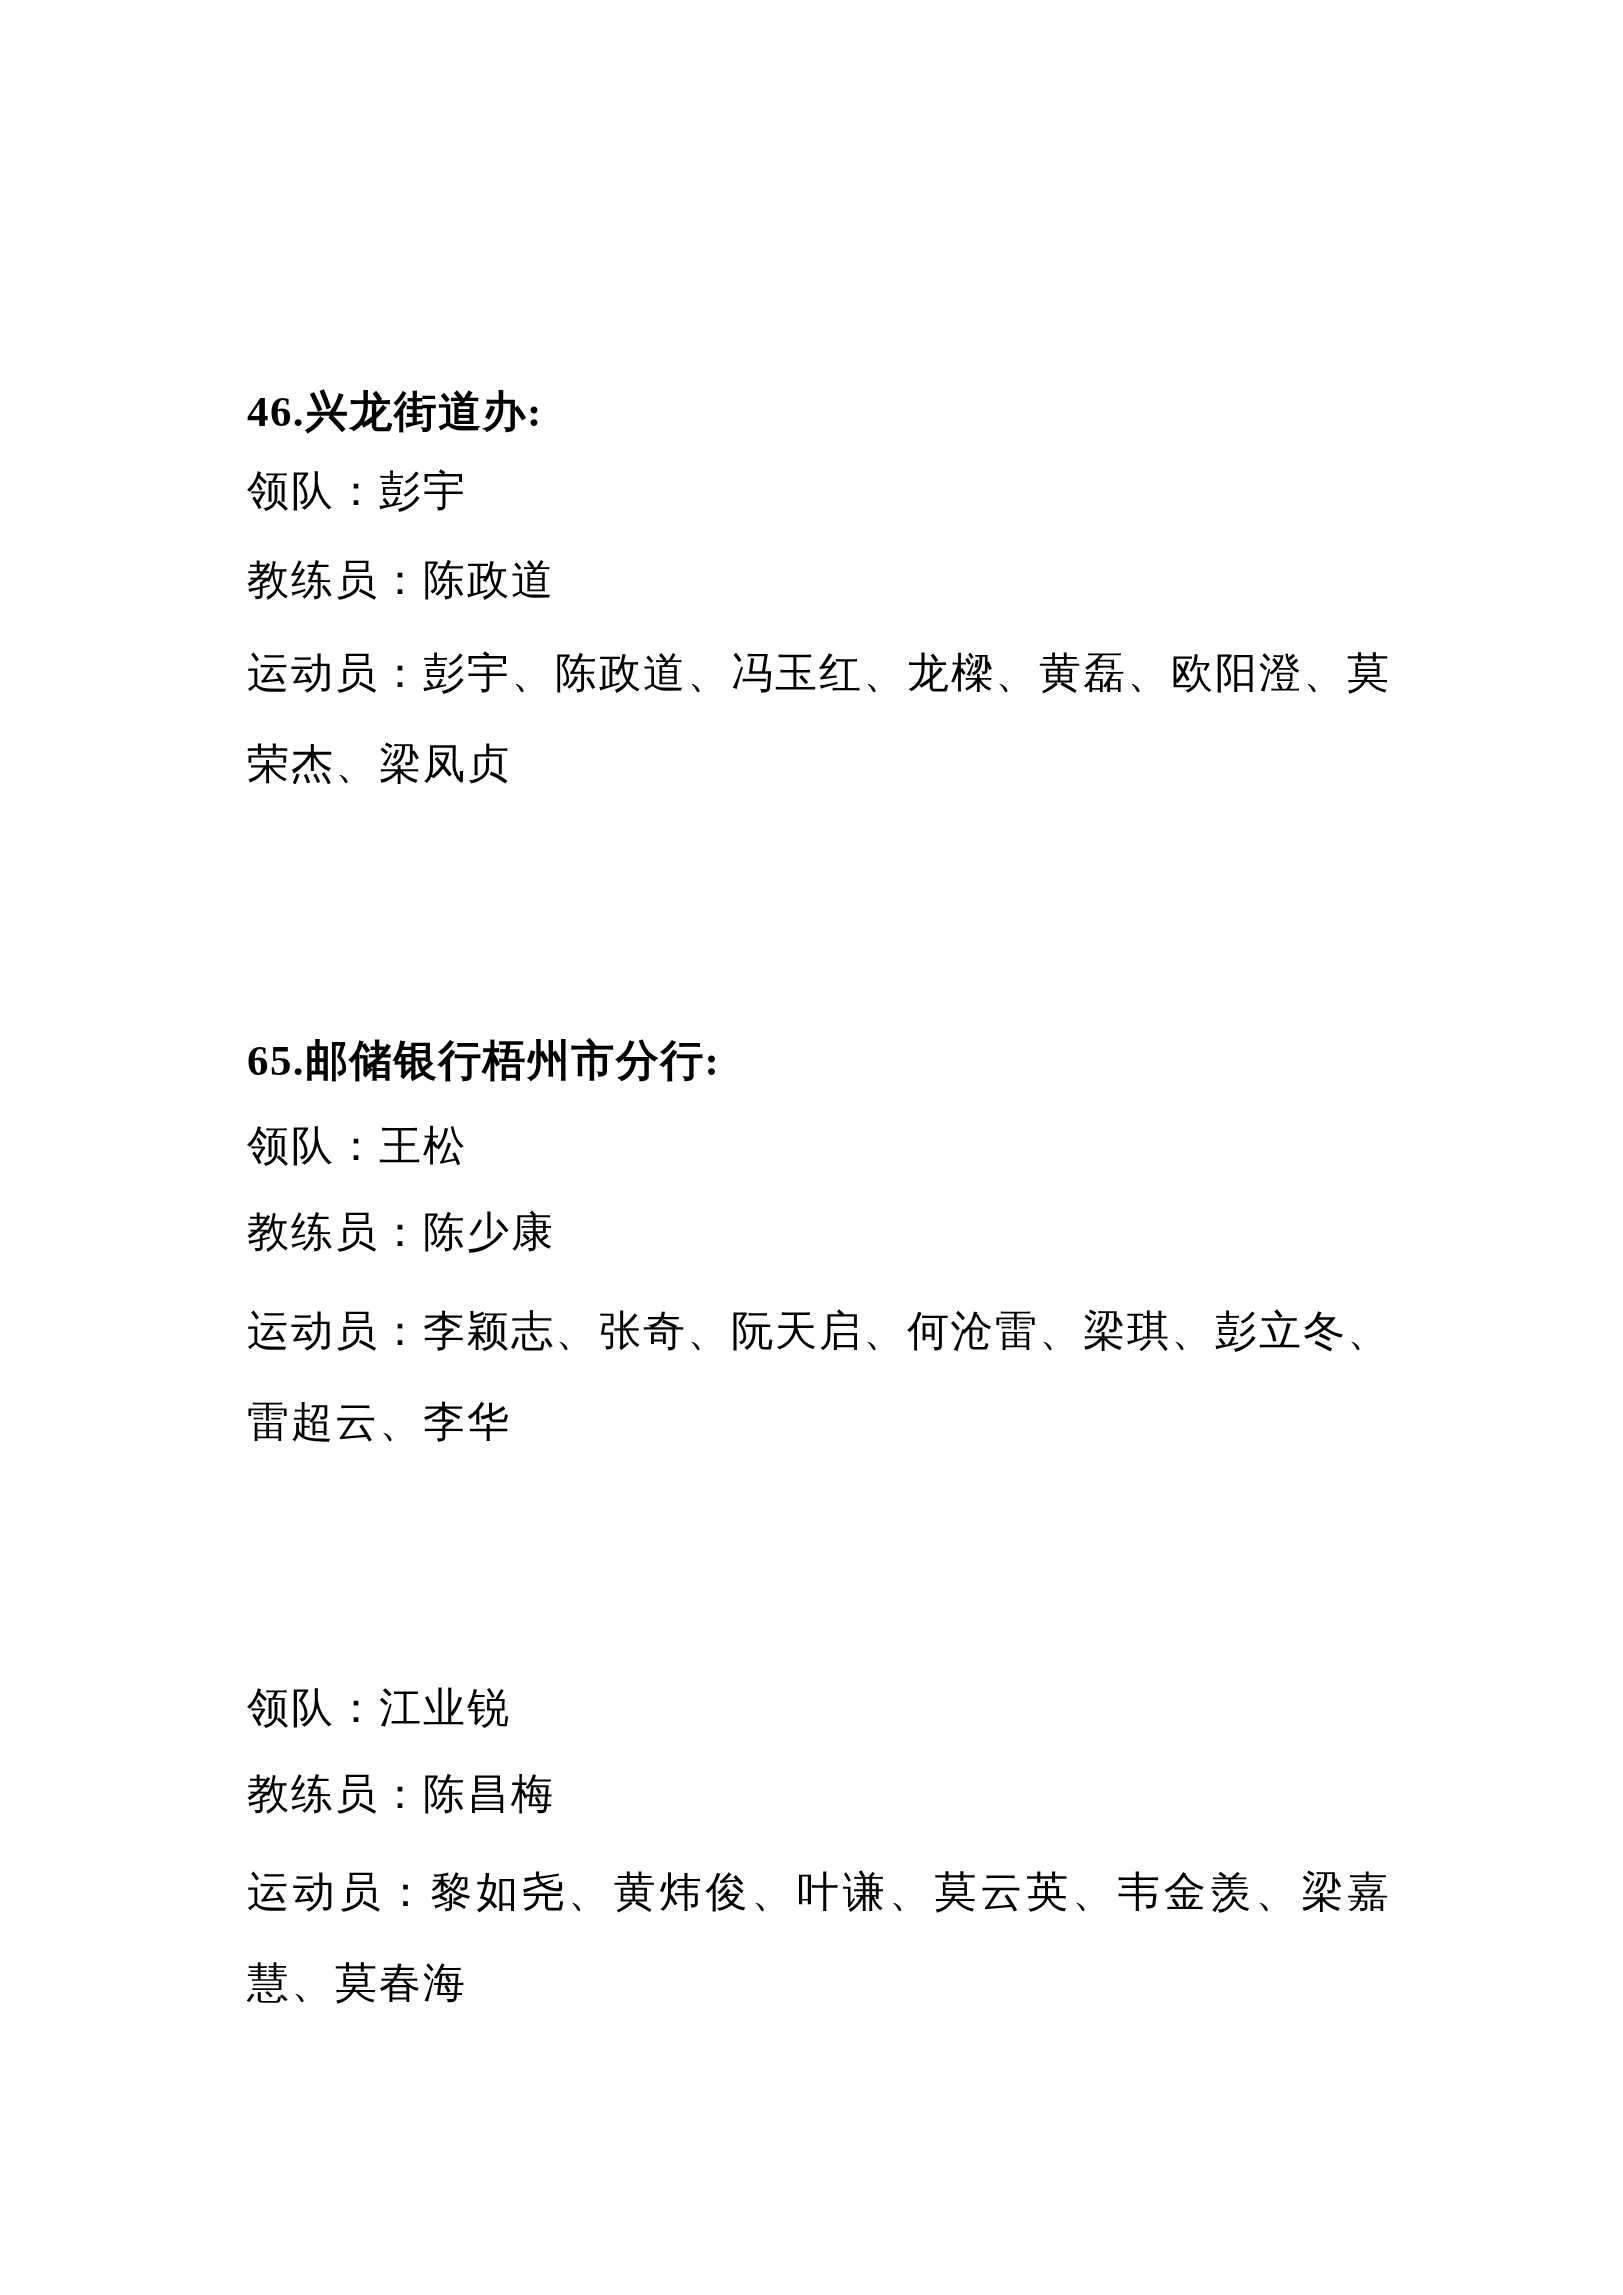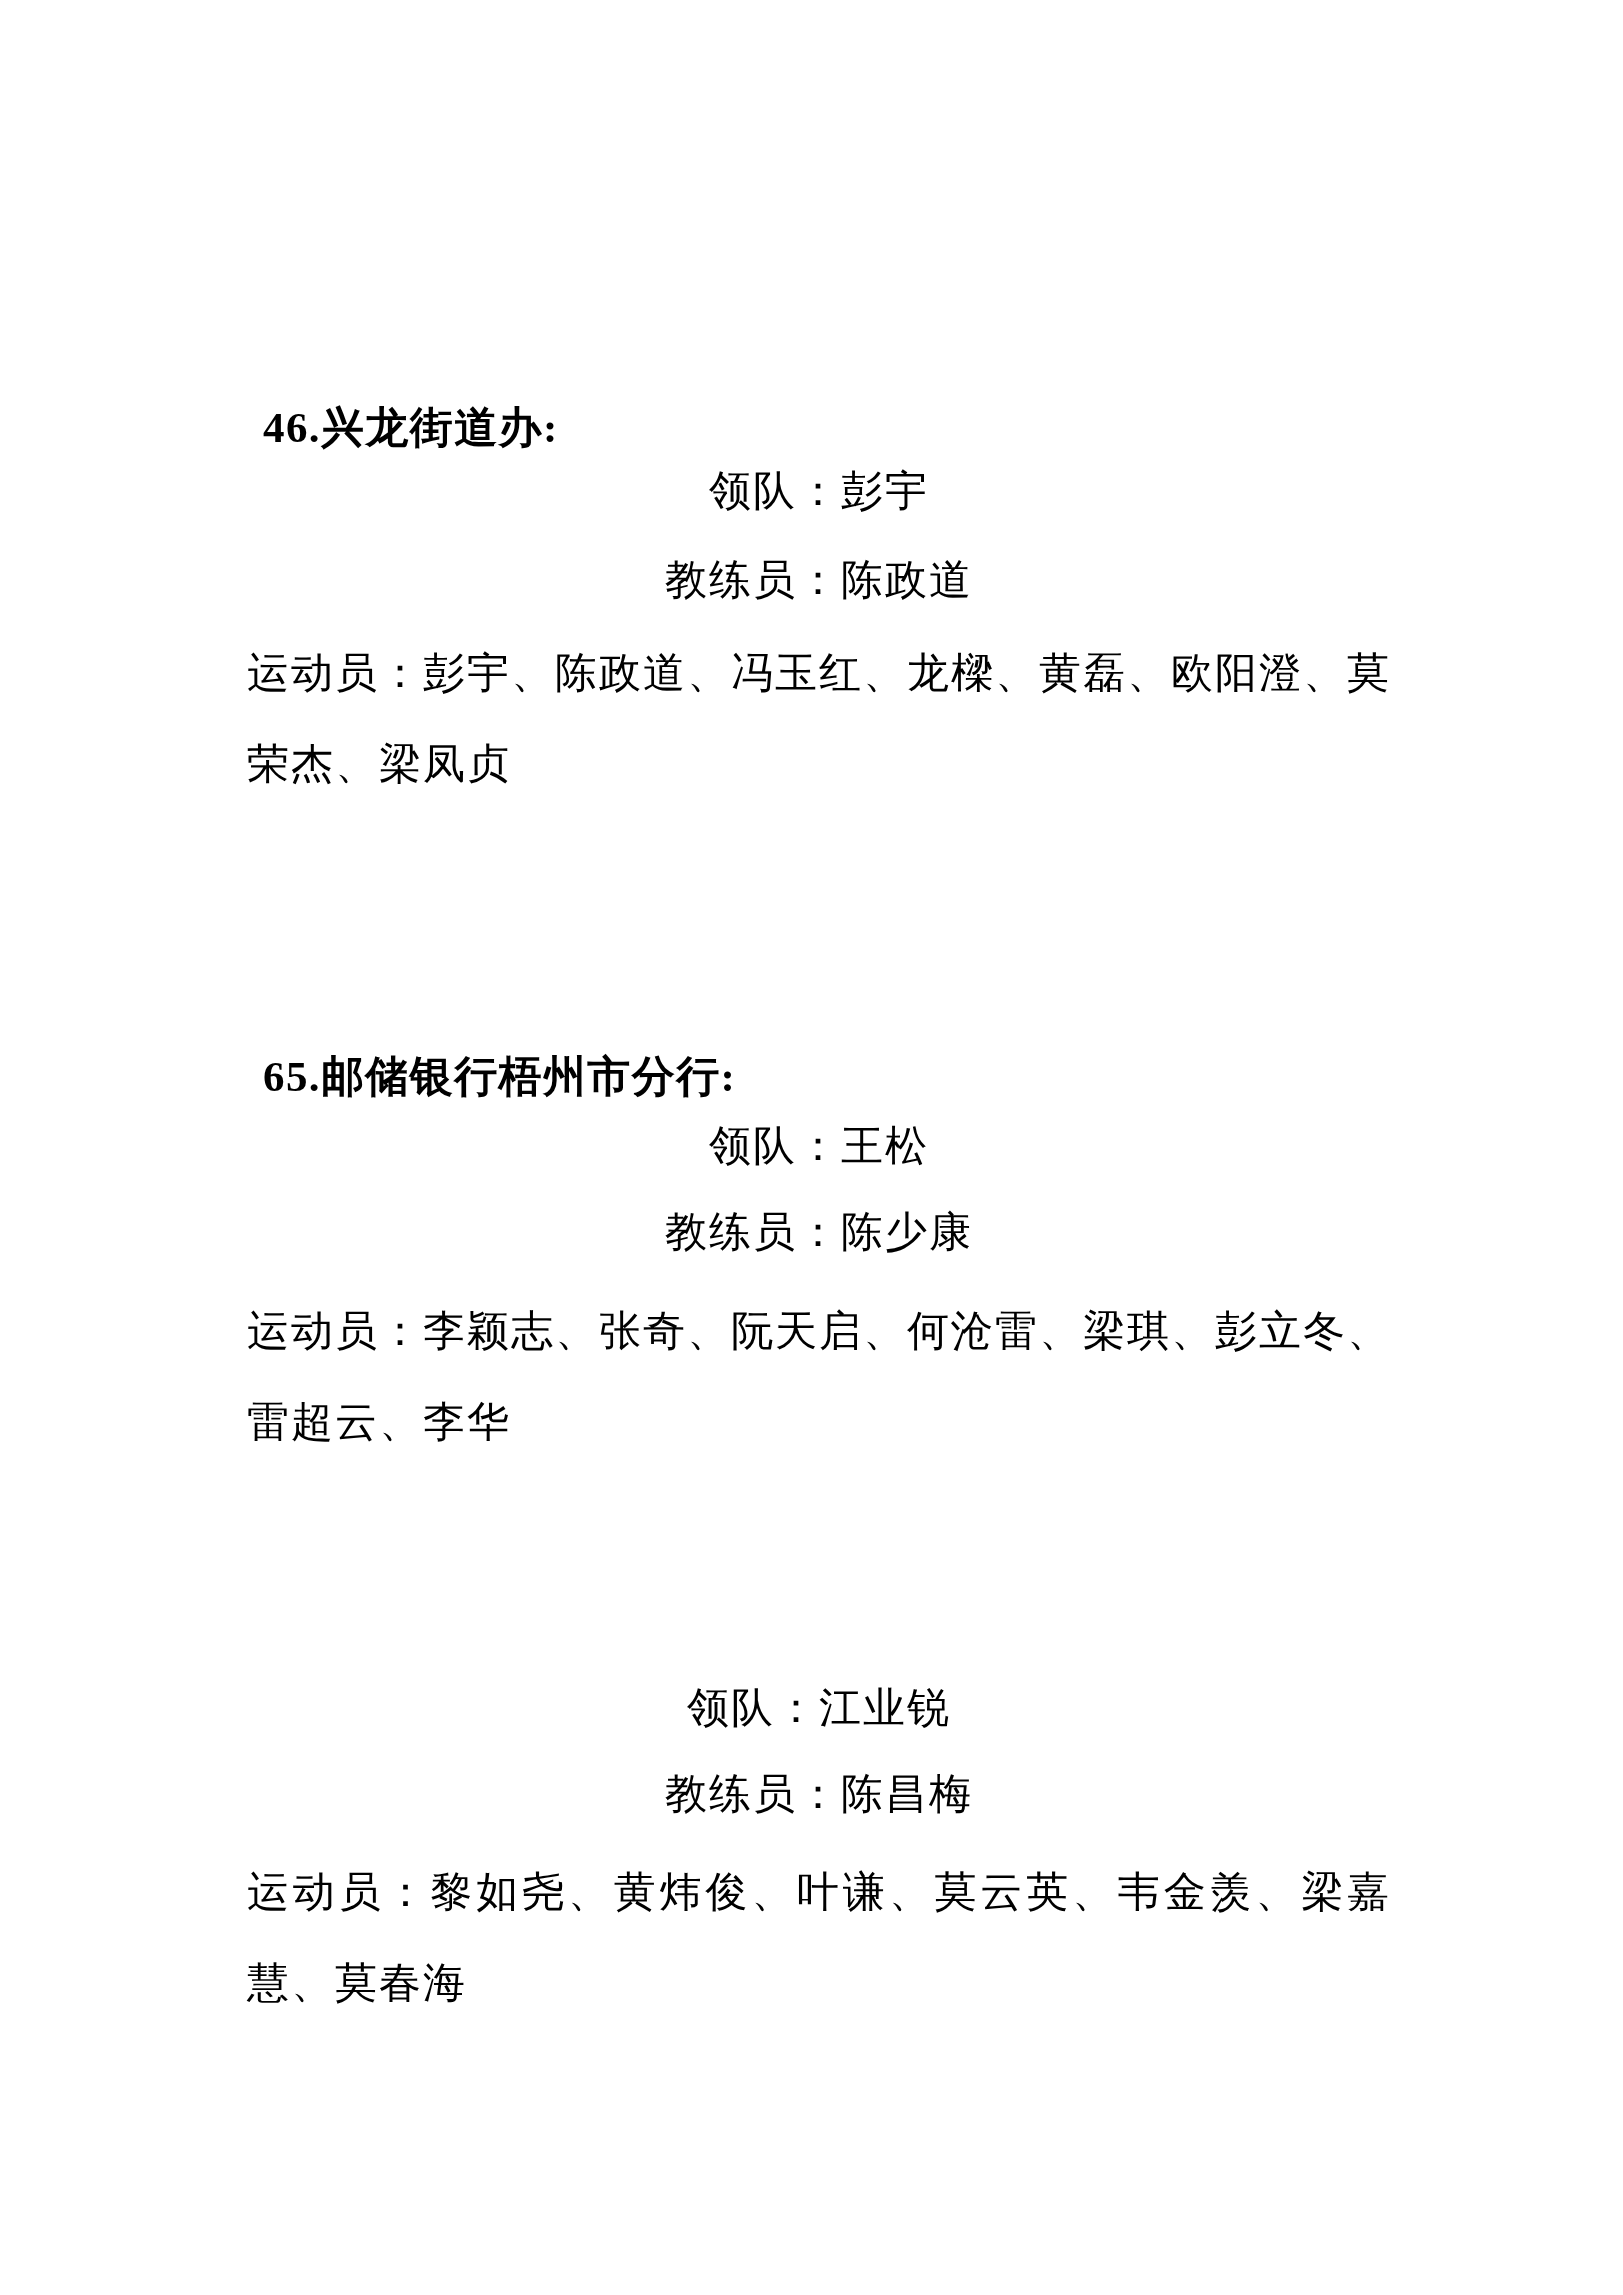--- a/index.html
+++ b/index.html
@@ -17,37 +17,36 @@
     position: relative;
     width: 1623px;
     height: 2295px;
     background: #ffffff;
     overflow: hidden;
   }
   .heading {
     position: absolute;
     left: 247px;
     width: 1144px;
-    margin: 16px;
+    margin: 0;
     font-size: 43px;
     font-weight: bold;
     line-height: 91px;
     letter-spacing: 1.4px;
     white-space: nowrap;
   }
   .line {
     position: absolute;
     left: 247px;
     width: 1144px;
     margin: 0;
     font-size: 42px;
     font-weight: normal;
     line-height: 91px;
     letter-spacing: 2px;
-    text-align: center;
   }
   .athletes {
     text-align: justify;
     word-break: break-all;
   }
 </style>
 </head>
 <body>
 
 <div class="page">

